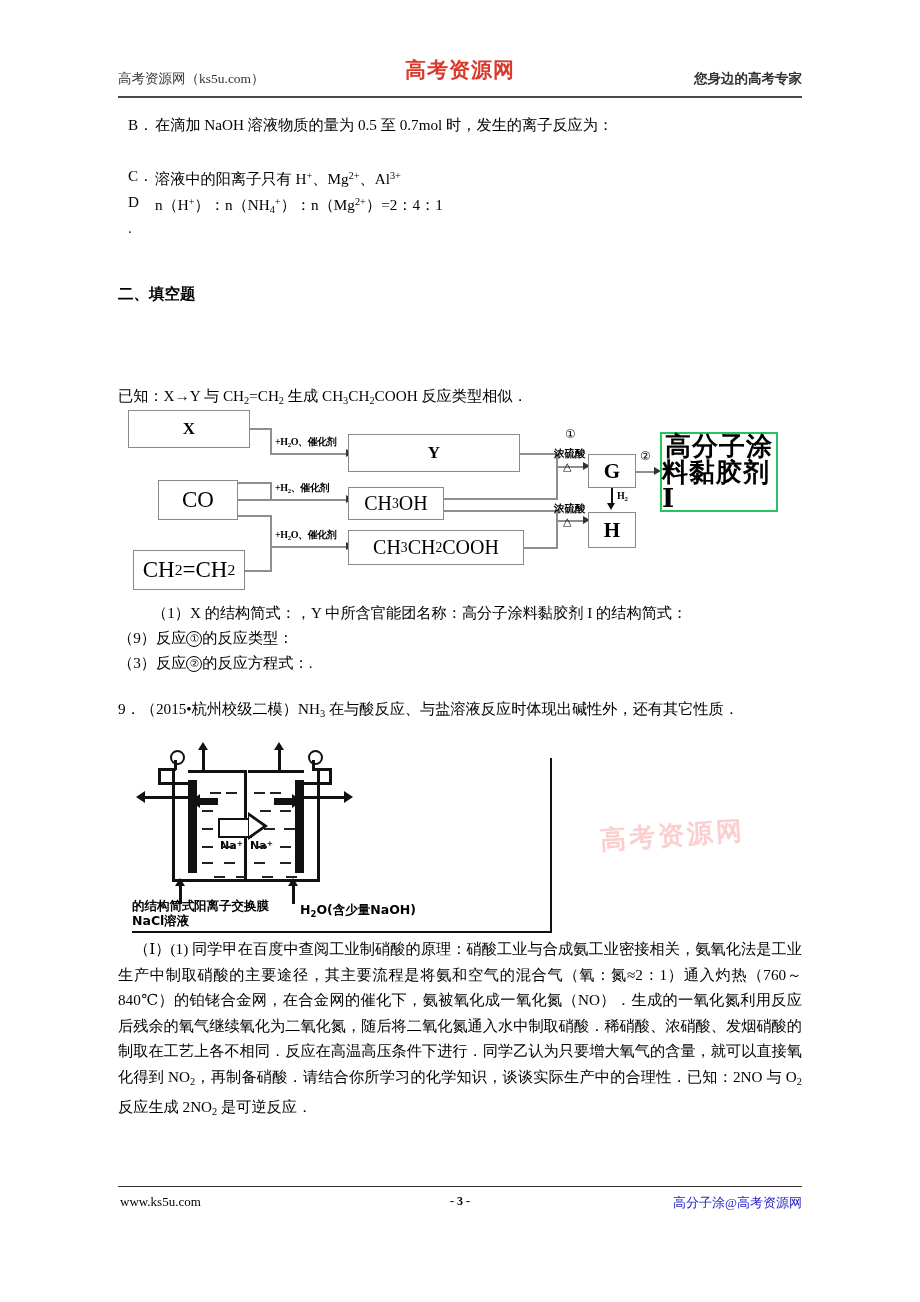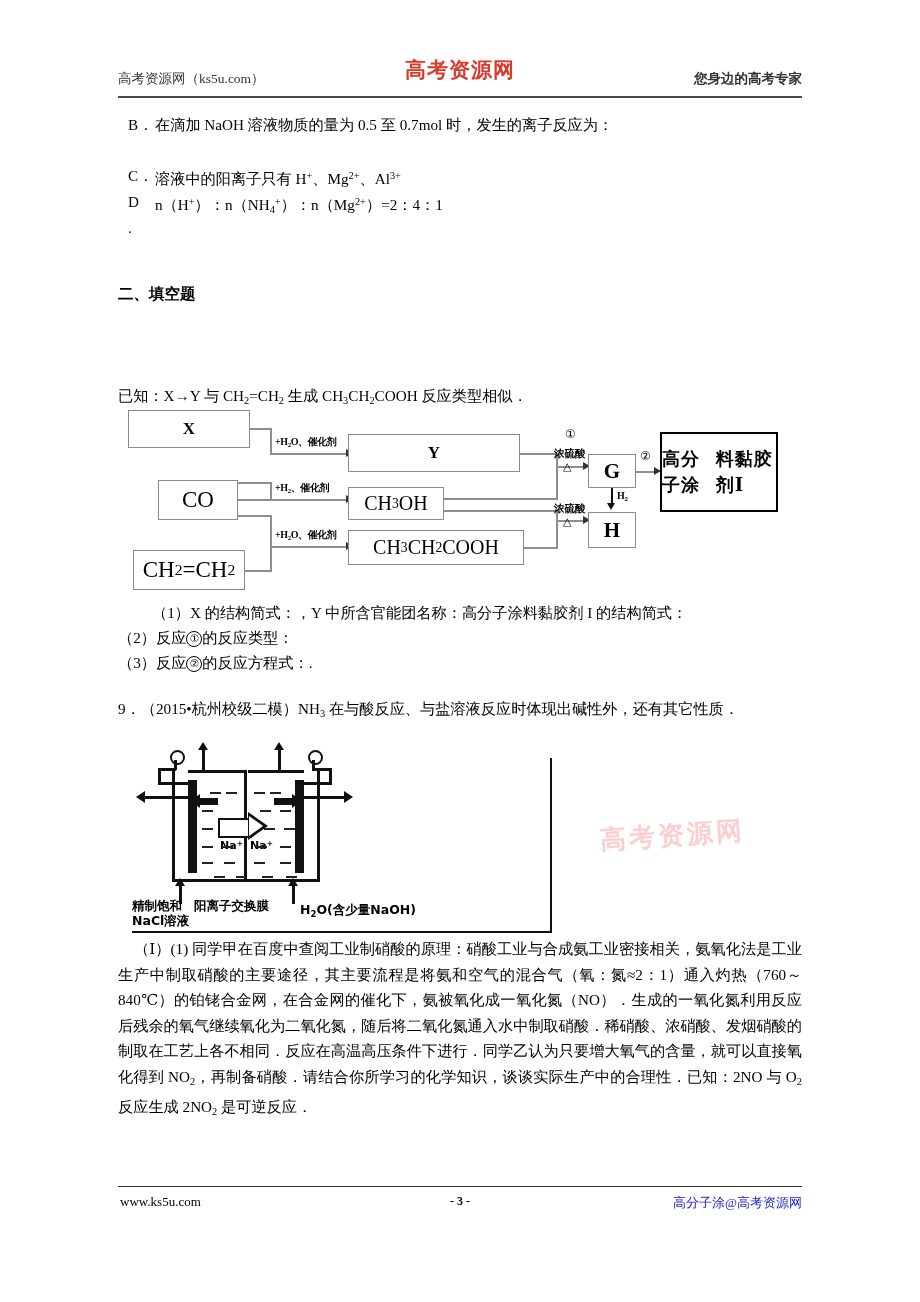--- a/index.html
+++ b/index.html
@@ -42,23 +42,23 @@
   .ln.v{width:1.6px;}
   .arrowh{position:absolute;width:0;height:0;border-top:4px solid transparent;
           border-bottom:4px solid transparent;border-left:7px solid #333;}
   .arrowd{position:absolute;width:0;height:0;border-left:4.5px solid transparent;
           border-right:4.5px solid transparent;border-top:7px solid #111;}
   .flabel{position:absolute;font-size:10.5px;font-weight:bold;white-space:nowrap;
           font-family:"Liberation Sans","DejaVu Sans",sans-serif;}
   .flabel2{position:absolute;font-size:10px;font-weight:bold;white-space:nowrap;
           font-family:Liberation Serif, serif;letter-spacing:-0.4px;}
   .fnum{position:absolute;font-size:12px;}
-  .prodbox{position:absolute;border:2px solid #000000;box-sizing:border-box;
-     display:flex;flex-direction:row;align-items:center;justify-content:center;
-     font-weight:bold;font-size:18px;line-height:26px;letter-spacing:1px;
+  .prodbox{position:absolute;border:2px solid #22c55e;box-sizing:border-box;
+     display:flex;flex-direction:column;align-items:center;justify-content:center;
+     font-weight:bold;font-size:26px;line-height:26px;letter-spacing:1px;
      font-family:"DejaVu Serif",serif;}
 
   
   .cell{position:absolute;left:132px;top:748px;width:420px;height:185px;}
   .cblk{position:absolute;background:#111;}
   .clbl{position:absolute;font-weight:bold;font-size:12.5px;
         font-family:"DejaVu Sans",sans-serif;white-space:nowrap;line-height:15px;}
   .dash{position:absolute;height:2px;background:#222;}
   .watermark{position:absolute;left:600px;top:818px;font-size:26px;color:#fbcfcf;
      font-family:"DejaVu Serif",serif;font-weight:bold;letter-spacing:3px;
@@ -175,21 +175,21 @@
     <div class="fnum" style="left:520px;top:47px;">②</div>
 
     <div class="prodbox" style="left:540px;top:30px;width:118px;height:80px;">
       <div>高分子涂</div>
       <div>料黏胶剂I</div>
     </div>
   </div>
 
   <div class="para" style="left:118px;top:600px;width:684px;margin-left:34px;">（1）X 的结构简式：，Y 中所含官能团名称：高分子涂料黏胶剂 I 的结构简式：</div>
   <div class="para" style="left:118px;top:625px;width:684px;">
-    <span>（2）反应</span><span class="circ">①</span><span>的反应类型：</span>
+    <span>（9）反应</span><span class="circ">①</span><span>的反应类型：</span>
   </div>
   <div class="para" style="left:118px;top:650px;width:684px;">
     <span>（3）反应</span><span class="circ">②</span><span>的反应方程式：.</span>
   </div>
 
   <div class="para" style="left:118px;top:696px;width:684px;">
     9．（2015•杭州校级二模）NH<sub>3</sub> 在与酸反应、与盐溶液反应时体现出碱性外，还有其它性质．
   </div>
 
   <div class="cell">
@@ -265,21 +265,21 @@
     <div class="dash" style="left:104px;top:128px;width:11px;"></div>
     <div class="dash" style="left:130px;top:128px;width:11px;"></div>
     <div class="dash" style="left:154px;top:128px;width:11px;"></div>
 
     <div class="cblk" style="left:47px;top:134px;width:2.6px;height:22px;"></div>
     <div style="position:absolute;left:43px;top:130px;width:0;height:0;border-left:5px solid transparent;border-right:5px solid transparent;border-bottom:8px solid #111;"></div>
     <div class="cblk" style="left:160px;top:134px;width:2.6px;height:22px;"></div>
     <div style="position:absolute;left:156px;top:130px;width:0;height:0;border-left:5px solid transparent;border-right:5px solid transparent;border-bottom:8px solid #111;"></div>
 
     <div class="clbl" style="left:0px;top:150px;">
-      <span>精制饱和</span><br>
+      <span>的结构简式</span><br>
       <span>NaCl溶液</span>
     </div>
     <div class="clbl" style="left:62px;top:150px;">阳离子交换膜</div>
     <div class="clbl" style="left:168px;top:154px;">H<sub>2</sub>O(含少量NaOH)</div>
   </div>
 
   <div class="watermark">高考资源网</div>
 
   <div class="para" style="left:118px;top:936px;width:684px;text-indent:16px;">
     （Ⅰ）(1) 同学甲在百度中查阅工业制硝酸的原理：硝酸工业与合成氨工业密接相关，氨氧化法是工业生产中制取硝酸的主要途径，其主要流程是将氨和空气的混合气（氧：氮≈2：1）通入灼热（760～840℃）的铂铑合金网，在合金网的催化下，氨被氧化成一氧化氮（NO）．生成的一氧化氮利用反应后残余的氧气继续氧化为二氧化氮，随后将二氧化氮通入水中制取硝酸．稀硝酸、浓硝酸、发烟硝酸的制取在工艺上各不相同．反应在高温高压条件下进行．同学乙认为只要增大氧气的含量，就可以直接氧化得到 NO<sub>2</sub>，再制备硝酸．请结合你所学习的化学知识，谈谈实际生产中的合理性．已知：2NO 与 O<sub>2</sub> 反应生成 2NO<sub>2</sub> 是可逆反应．

